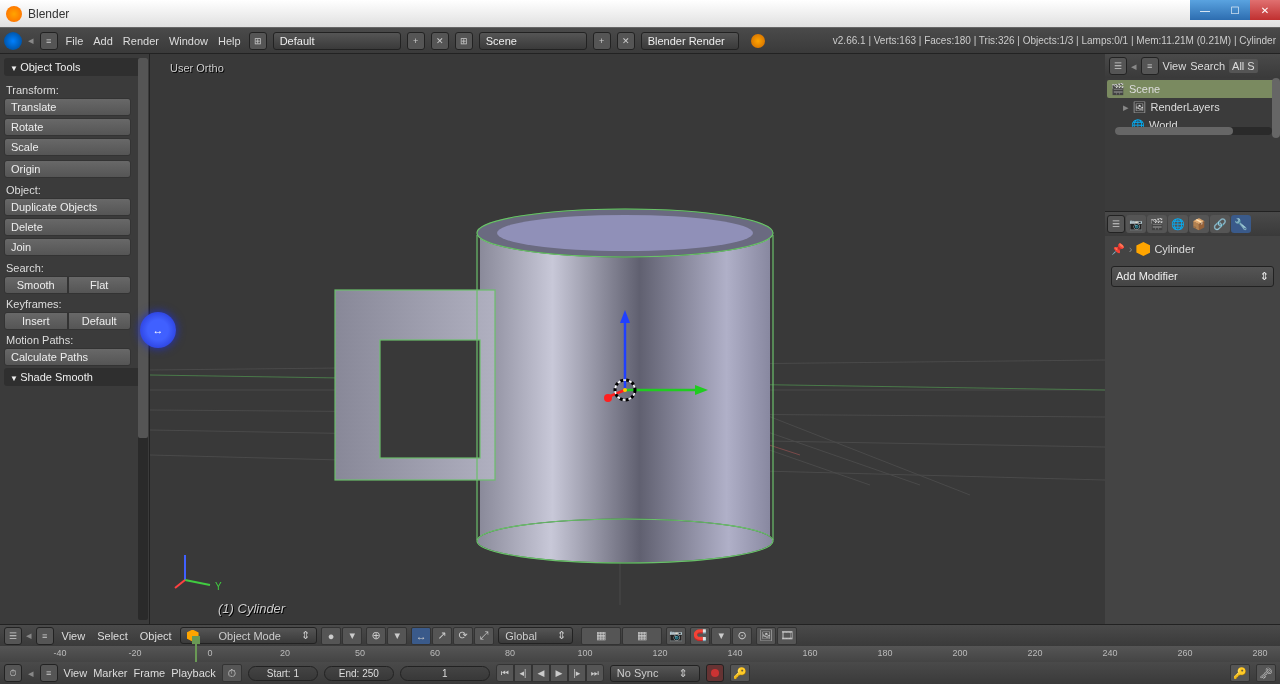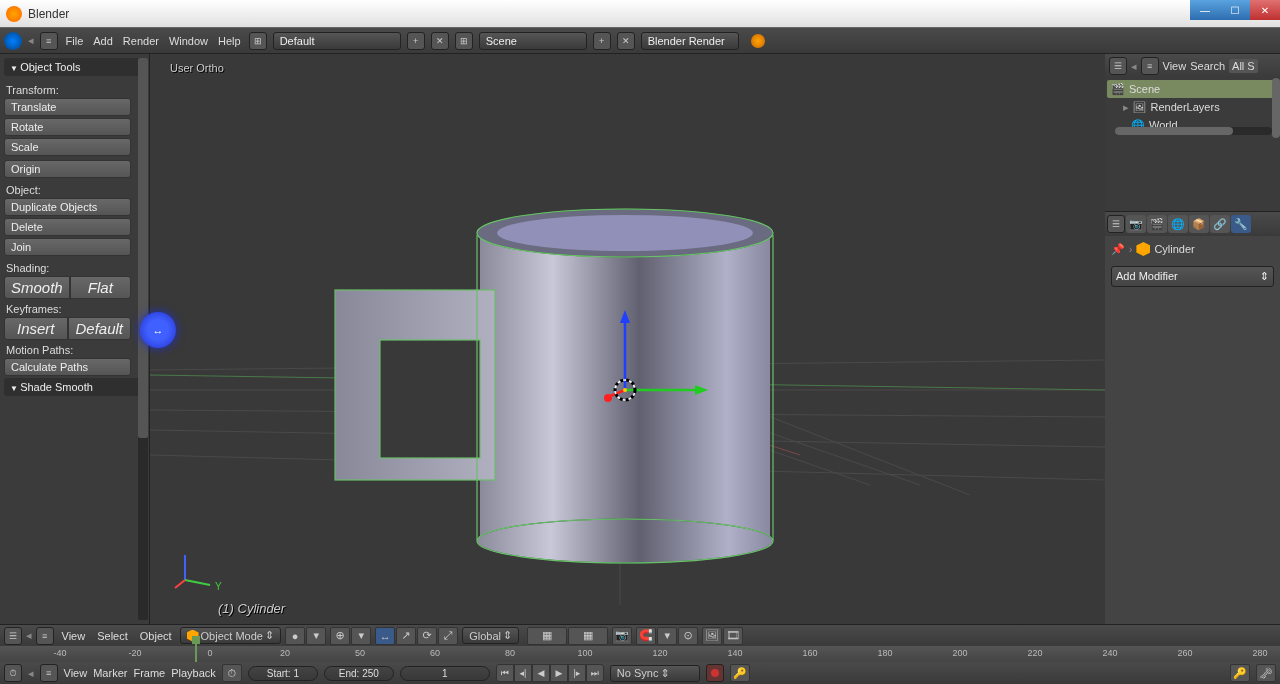--- a/index.html
+++ b/index.html
@@ -27,21 +27,21 @@
 
 .main { display: flex; height: calc(100% - 28px - 26px - 22px - 22px - 16px); }
 .toolshelf { width: 150px; background: #3b3b3b; border-right: 1px solid #222; padding: 4px; position:relative; }
 .toolshelf .scrollbar { position:absolute; right:1px; top:4px; bottom:4px; width:10px; background:#2a2a2a; border-radius:2px;}
 .toolshelf .thumb { position:absolute; right:1px; top:4px; width:10px; height:380px; background:#555; border-radius:2px;}
 .ts-header { background: rgba(0,0,0,0.2); padding: 3px 6px; color:#eee; border-radius:3px; margin-bottom:4px;}
 .ts-header::before { content:"▼ "; font-size:8px; }
 .ts-label { color: #ddd; padding: 4px 2px 2px; }
 .ts-btn { display:block; width: calc(100% - 14px); background: linear-gradient(#686868,#555); border:1px solid #333; border-radius:3px; padding:2px 6px; color:#eee; margin-bottom:2px; font-size:11px; text-align:left; }
 .ts-btn-row { display:flex; gap:0; width: calc(100% - 14px);}
-.ts-btn-row .ts-btn-h { flex:1; background: linear-gradient(#686868,#555); border:1px solid #333; padding:2px 6px; color:#eee; font-size:15px; text-align:center;font-style:italic;}
+.ts-btn-row .ts-btn-h { flex:1; background: linear-gradient(#686868,#555); border:1px solid #333; padding:2px 6px; color:#eee; font-size:11px; text-align:center;}
 .ts-btn-row .ts-btn-h:first-child { border-radius:3px 0 0 3px; }
 .ts-btn-row .ts-btn-h:last-child { border-radius:0 3px 3px 0; }
 
 .viewport { flex: 1; background: #393939; position: relative; overflow:hidden; }
 .viewport .label-top { position:absolute; top:8px; left:20px; color:#ccc; font-size:11px; text-shadow:1px 1px #000;}
 .viewport .label-bottom { position:absolute; bottom:8px; left:68px; color:#ccc; font-size:13px; text-shadow:1px 1px #000;font-style:italic;}
 .viewport svg { position:absolute; inset:0; width:100%; height:100%; }
 
 .click-cursor { position:absolute; left:140px; top:312px; width:36px; height:36px; border-radius:50%; background: radial-gradient(circle,#4060ff 40%,#2030cc); display:flex; align-items:center; justify-content:center; color:#fff; z-index:10; box-shadow:0 0 10px #2030cc;}
 
@@ -61,21 +61,21 @@
 .props .hdr { height:24px; background:linear-gradient(#4a4a4a,#3a3a3a); display:flex; align-items:center; padding:0 2px; gap:1px; }
 .prop-tab { width:20px; height:18px; background:#555; border-radius:3px; display:flex; align-items:center; justify-content:center;}
 .prop-tab.active { background:#3a5a8a; }
 .props .crumb { padding: 6px; display:flex; align-items:center; gap:4px; color:#ddd;}
 .props .crumb .cube-icon { width:14px; height:14px; background:#ffa500; clip-path: polygon(50% 0%, 100% 25%, 100% 75%, 50% 100%, 0% 75%, 0% 25%);}
 .add-mod { margin:4px 6px; background:linear-gradient(#555,#444); border:1px solid #222; border-radius:3px; padding:3px 4px; color:#eee; display:flex; justify-content:space-between; }
 
 
 .vp-footer { height: 22px; background: linear-gradient(#4a4a4a,#3a3a3a); display:flex; align-items:center; gap:4px; padding:0 4px; border-top:1px solid #222;}
 .vp-footer .mitem { color:#ddd; padding:0 4px;}
-.mode-dd { background:linear-gradient(#555,#3a3a3a); border:1px solid #222; border-radius:3px; padding:1px 6px; display:flex; align-items:center; gap:2px;}
+.mode-dd { background:linear-gradient(#555,#3a3a3a); border:1px solid #222; border-radius:3px; padding:1px 6px; display:flex; align-items:center; gap:20px;}
 .mode-dd .obj-icon { width:12px; height:12px; background:#ffa500; clip-path: polygon(50% 0%, 100% 25%, 100% 75%, 50% 100%, 0% 75%, 0% 25%);}
 .sm-icons { display:flex; gap:1px; }
 .sm-icon { width:20px; height:18px; background:#555; border:1px solid #333; border-radius:2px; display:flex; align-items:center; justify-content:center; }
 
 
 .timeline-ruler { height:16px; background:linear-gradient(#555,#444); position:relative; font-size:9px; color:#bbb;}
 .timeline-ruler .tick { position:absolute; top:2px; transform:translateX(-50%);}
 .timeline-ruler .playhead { position:absolute; top:-10px; bottom:0; width:2px; background:#6a9955; }
 .timeline-ruler .playhead::before{content:""; position:absolute; top:0; left:-3px; width:8px; height:8px; background:#6a9955;}
 
@@ -114,36 +114,37 @@
   <div class="icon-btn">⊞</div>
   <div class="dd" style="width:128px">Default</div>
   <div class="icon-btn">+</div>
   <div class="icon-btn">✕</div>
   <div class="icon-btn">⊞</div>
   <div class="dd" style="width:108px">Scene</div>
   <div class="icon-btn">+</div>
   <div class="icon-btn">✕</div>
   <div class="dd" style="width:98px">Blender Render</div>
   <div style="width:14px;height:14px;border-radius:50%;background:radial-gradient(#ffa500,#cc6600);margin-left:6px"></div>
+  <div class="stats">v2.66.1 | Verts:163 | Faces:180 | Tris:326 | Objects:1/3 | Lamps:0/1 | Mem:11.21M (0.21M) | Cylinder</div>
 </div>
 
 <div class="main">
 
   <div class="toolshelf">
     <div class="ts-header">Object Tools</div>
     <div class="ts-label">Transform:</div>
     <div class="ts-btn">Translate</div>
     <div class="ts-btn">Rotate</div>
     <div class="ts-btn">Scale</div>
     <div class="ts-btn" style="margin-top:4px">Origin</div>
     <div class="ts-label">Object:</div>
     <div class="ts-btn">Duplicate Objects</div>
     <div class="ts-btn">Delete</div>
     <div class="ts-btn">Join</div>
-    <div class="ts-label">Shading:</div>
+    <div class="ts-label">Search:</div>
     <div class="ts-btn-row">
       <div class="ts-btn-h">Smooth</div>
       <div class="ts-btn-h">Flat</div>
     </div>
     <div class="ts-label">Keyframes:</div>
     <div class="ts-btn-row">
       <div class="ts-btn-h">Insert</div>
       <div class="ts-btn-h">Default</div>
     </div>
     <div class="ts-label">Motion Paths:</div>

